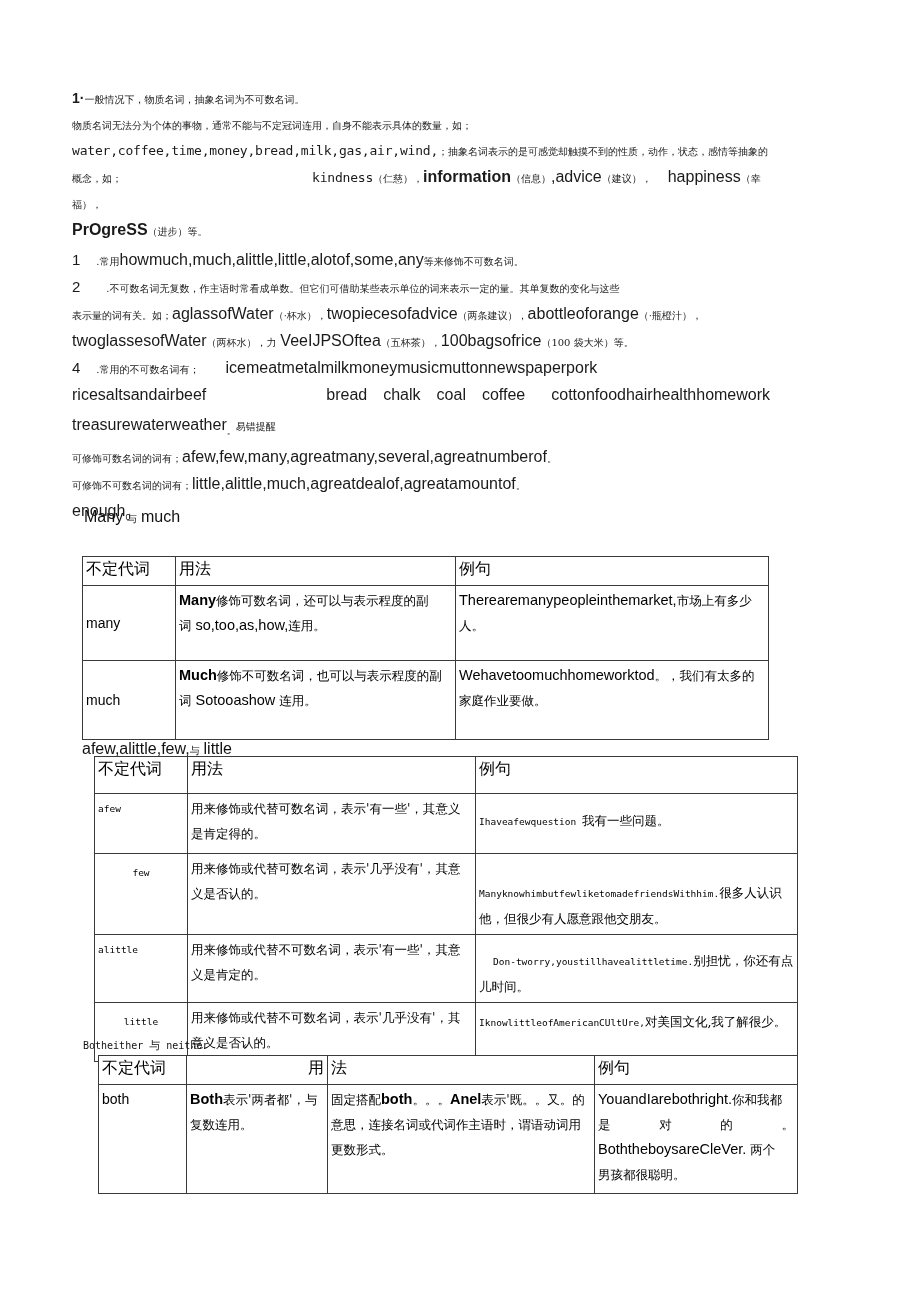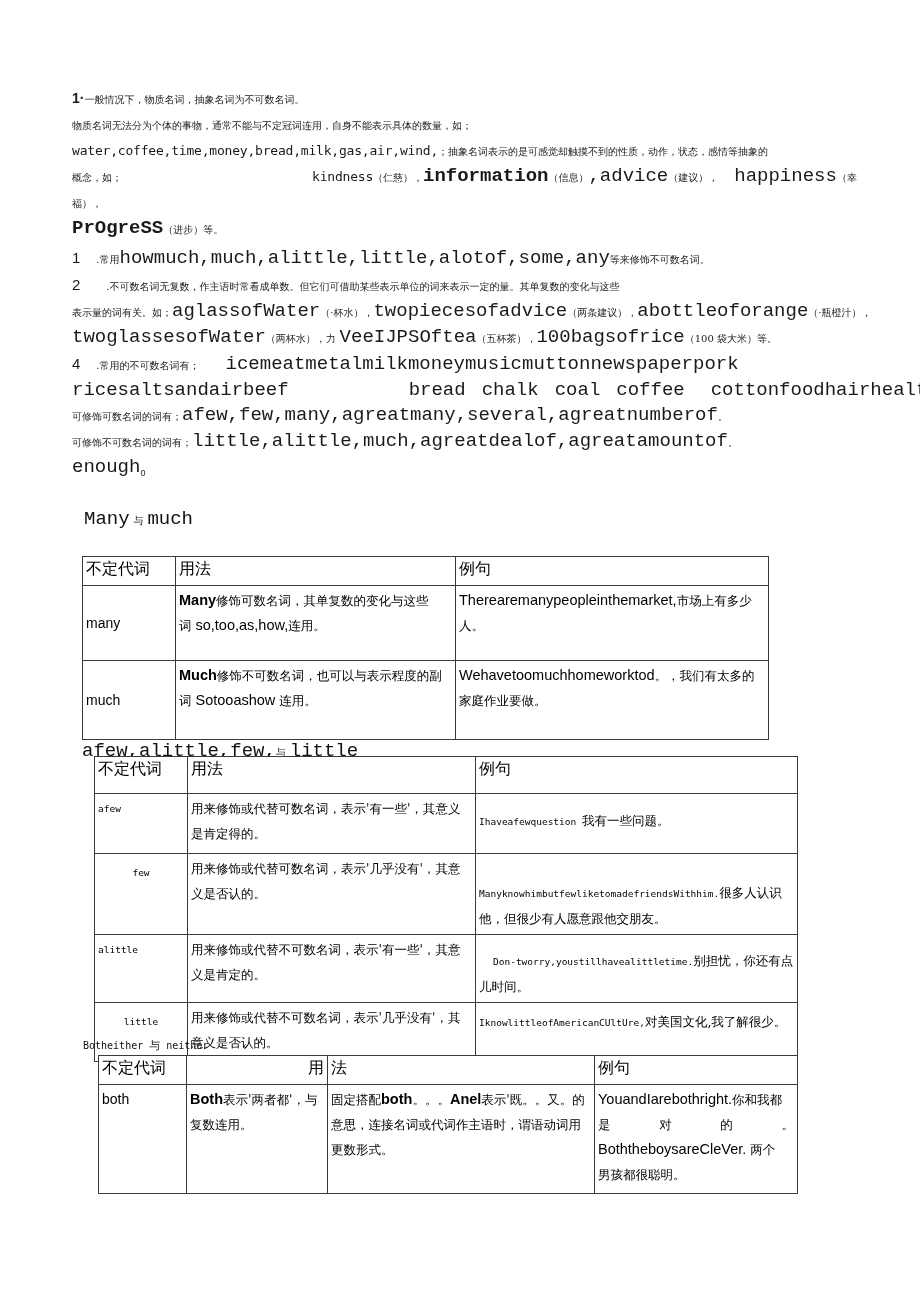--- a/index.html
+++ b/index.html
@@ -29,21 +29,21 @@
     width: 790px;
   }
   
   .ln {
     font-size: 13.5px;
     line-height: 25px;
     white-space: nowrap;
     color: #1a1a1a;
   }
   .cn { font-family: "DejaVu Serif", "Liberation Serif", serif; font-size: 10px; }
-  .en { font-family: Liberation Mono, monospace; font-size: 19px; }
+  .en { font-family: Liberation Sans, sans-serif; font-size: 16px; }
   .mono-sm {
     font-family: "DejaVu Sans Mono", "Liberation Mono", monospace;
     font-size: 13px;
     letter-spacing: -0.2px;
   }
   .bold { font-weight: bold; }
   .num {
     font-family: "Liberation Sans", sans-serif;
     font-size: 14px;
     font-weight: bold;
@@ -193,20 +193,23 @@
 
     <div class="ln">
       <span class="numlight">4</span><span class="gap-xs"></span><span class="cn">.常用的不可数名词有；</span><span class="gap-s"></span><span class="en">icemeatmetalmilkmoneymusicmuttonnewspaperpork</span>
     </div>
 
     <div class="ln">
       <span class="en">ricesaltsandairbeef</span><span class="gap-l"></span><span class="en">bread</span><span class="gap-xs"></span><span class="en">chalk</span><span class="gap-xs"></span><span class="en">coal</span><span class="gap-xs"></span><span class="en">coffee</span><span class="gap-s"></span><span class="en">cottonfoodhairhealthhomework</span>
     </div>
 
 
+    <div class="ln" style="margin-top:4px">
+      <span class="en">treasurewaterweather</span><span class="sub cn">。</span><span class="cn">易错提醒</span>
+    </div>
 
     <div class="ln">
       <span class="cn">可修饰可数名词的词有；</span><span class="en">afew,few,many,agreatmany,several,agreatnumberof</span><span class="cn">。</span>
     </div>
 
     <div class="ln">
       <span class="cn">可修饰不可数名词的词有；</span><span class="en">little,alittle,much,agreatdealof,agreatamountof</span><span class="cn">。</span>
     </div>
 
 
@@ -230,21 +233,21 @@
       </colgroup>
     <tbody>
       <tr>
         <th class="hd left" style="height:24px">不定代词</th>
         <th class="hd">用法</th>
         <th class="hd">例句</th>
       </tr>
       <tr>
         <td class="cellen ctr" style="height:70px;vertical-align:middle">many</td>
         <td class="cellmix">
-          <span class="e bold">Many</span><span>修饰可数名词，其单复数的变化与这些</span><span>词</span>&nbsp;<span class="e">so,too,as,how,</span><span>连用。</span>
+          <span class="e bold">Many</span><span>修饰可数名词，还可以与表示程度的副</span><span>词</span>&nbsp;<span class="e">so,too,as,how,</span><span>连用。</span>
         </td>
         <td class="cellmix">
           <span class="e">Therearemanypeopleinthemarket,</span><span>市场上有</span><span>多少人。</span>
         </td>
       </tr>
       <tr>
         <td class="cellen ctr" style="height:74px;vertical-align:middle">much</td>
         <td class="cellmix">
           <span class="e bold">Much</span><span>修饰不可数名词，也可以与表示程度的</span><span>副词</span>&nbsp;<span class="e">Sotooashow</span>&nbsp;<span>连用。</span>
         </td>

